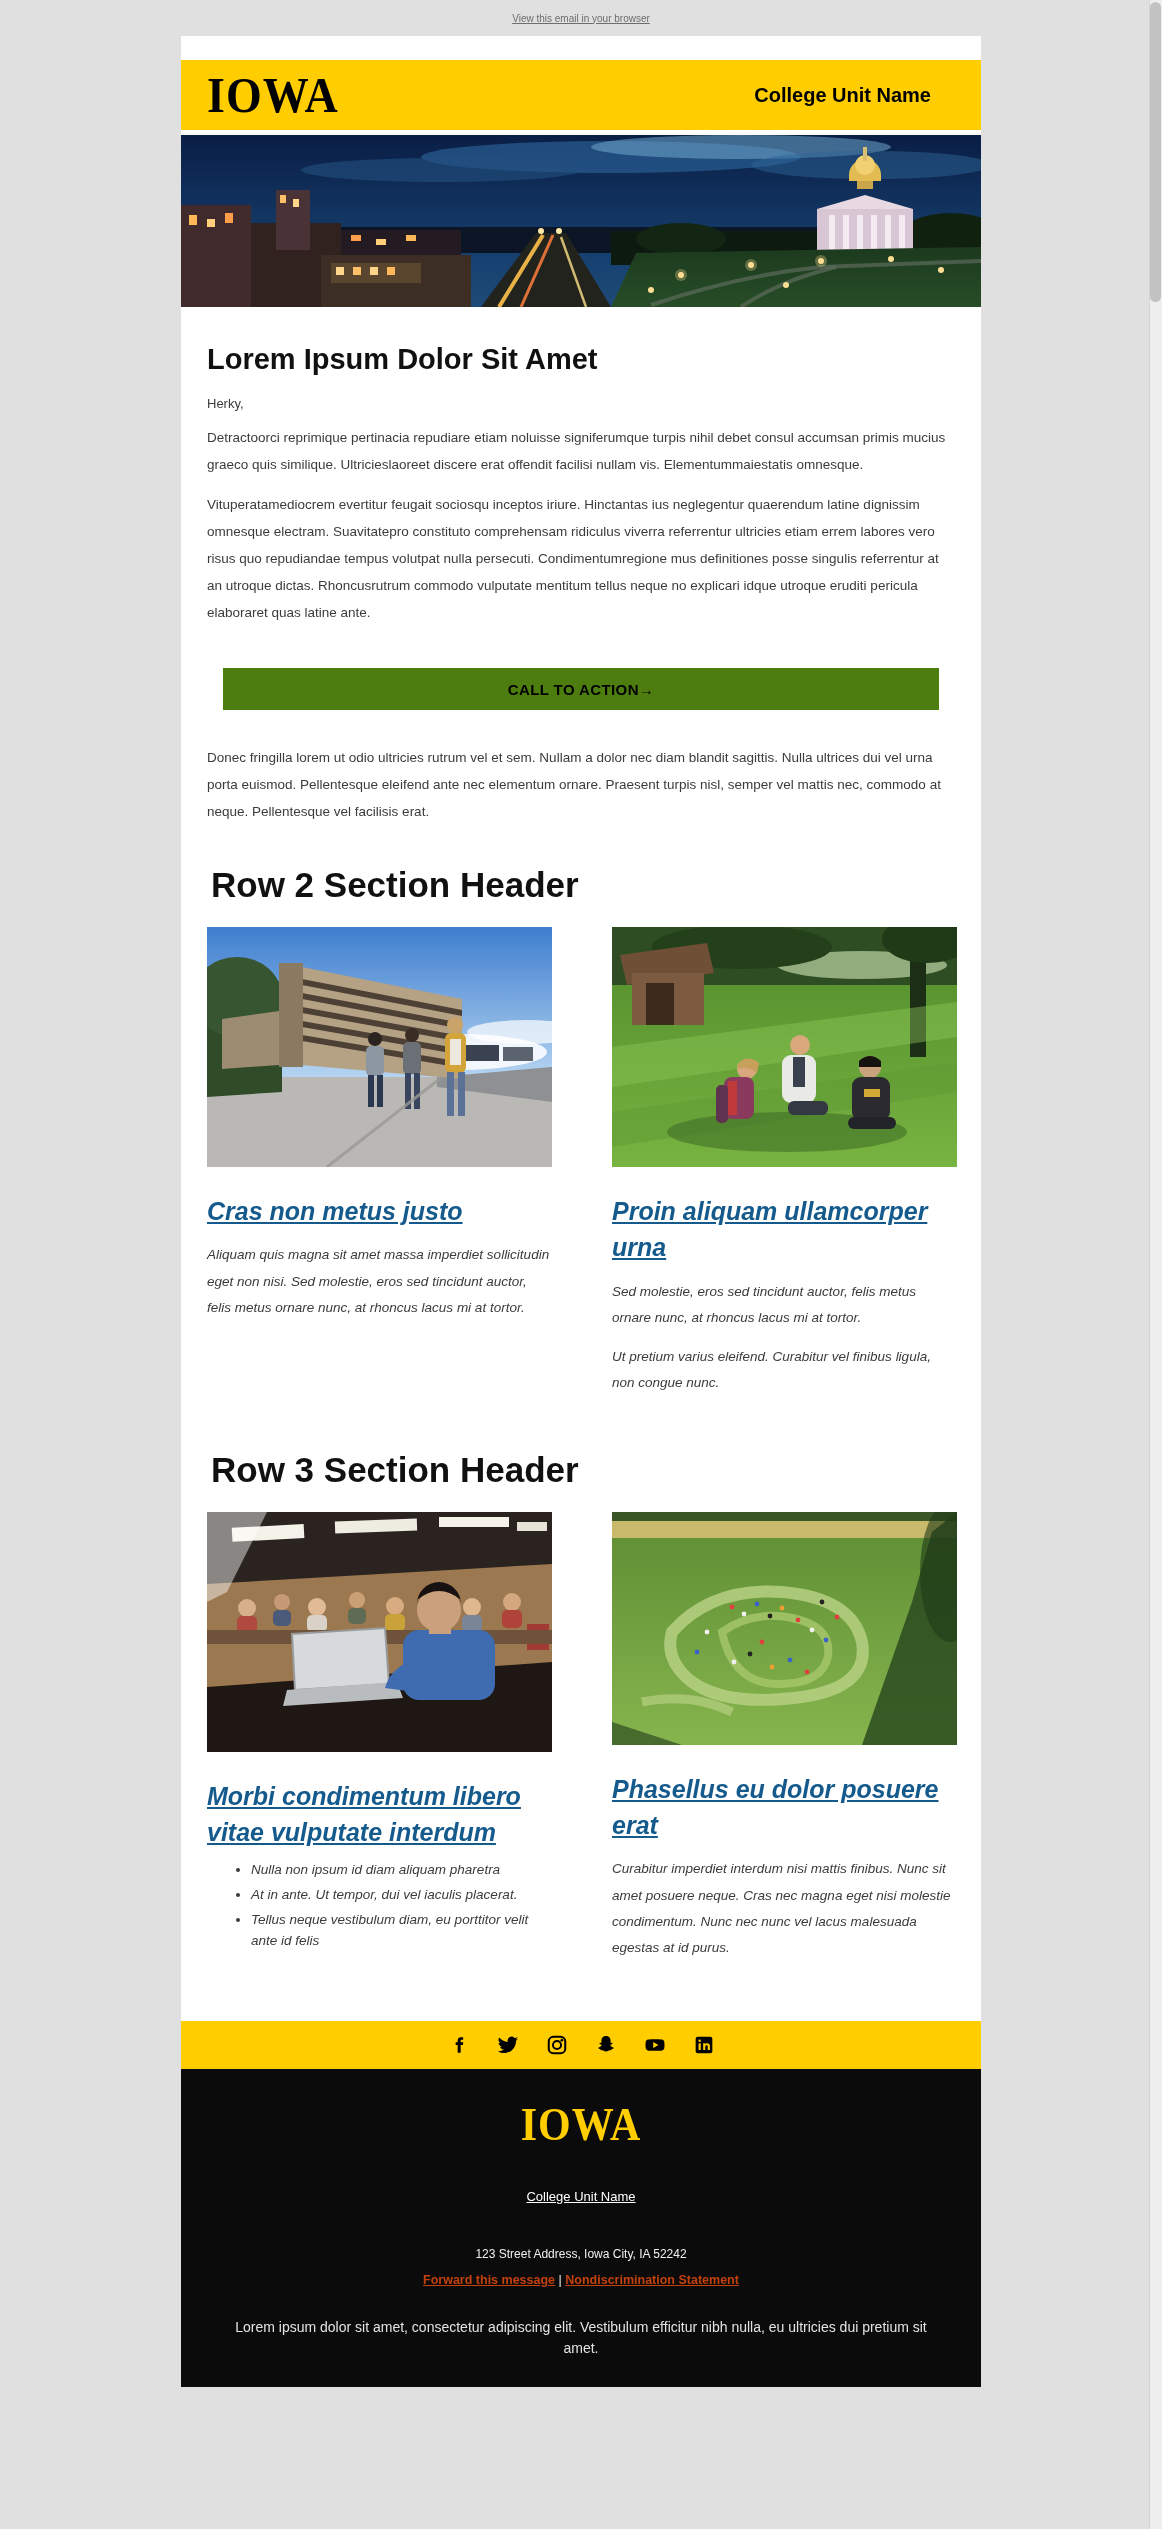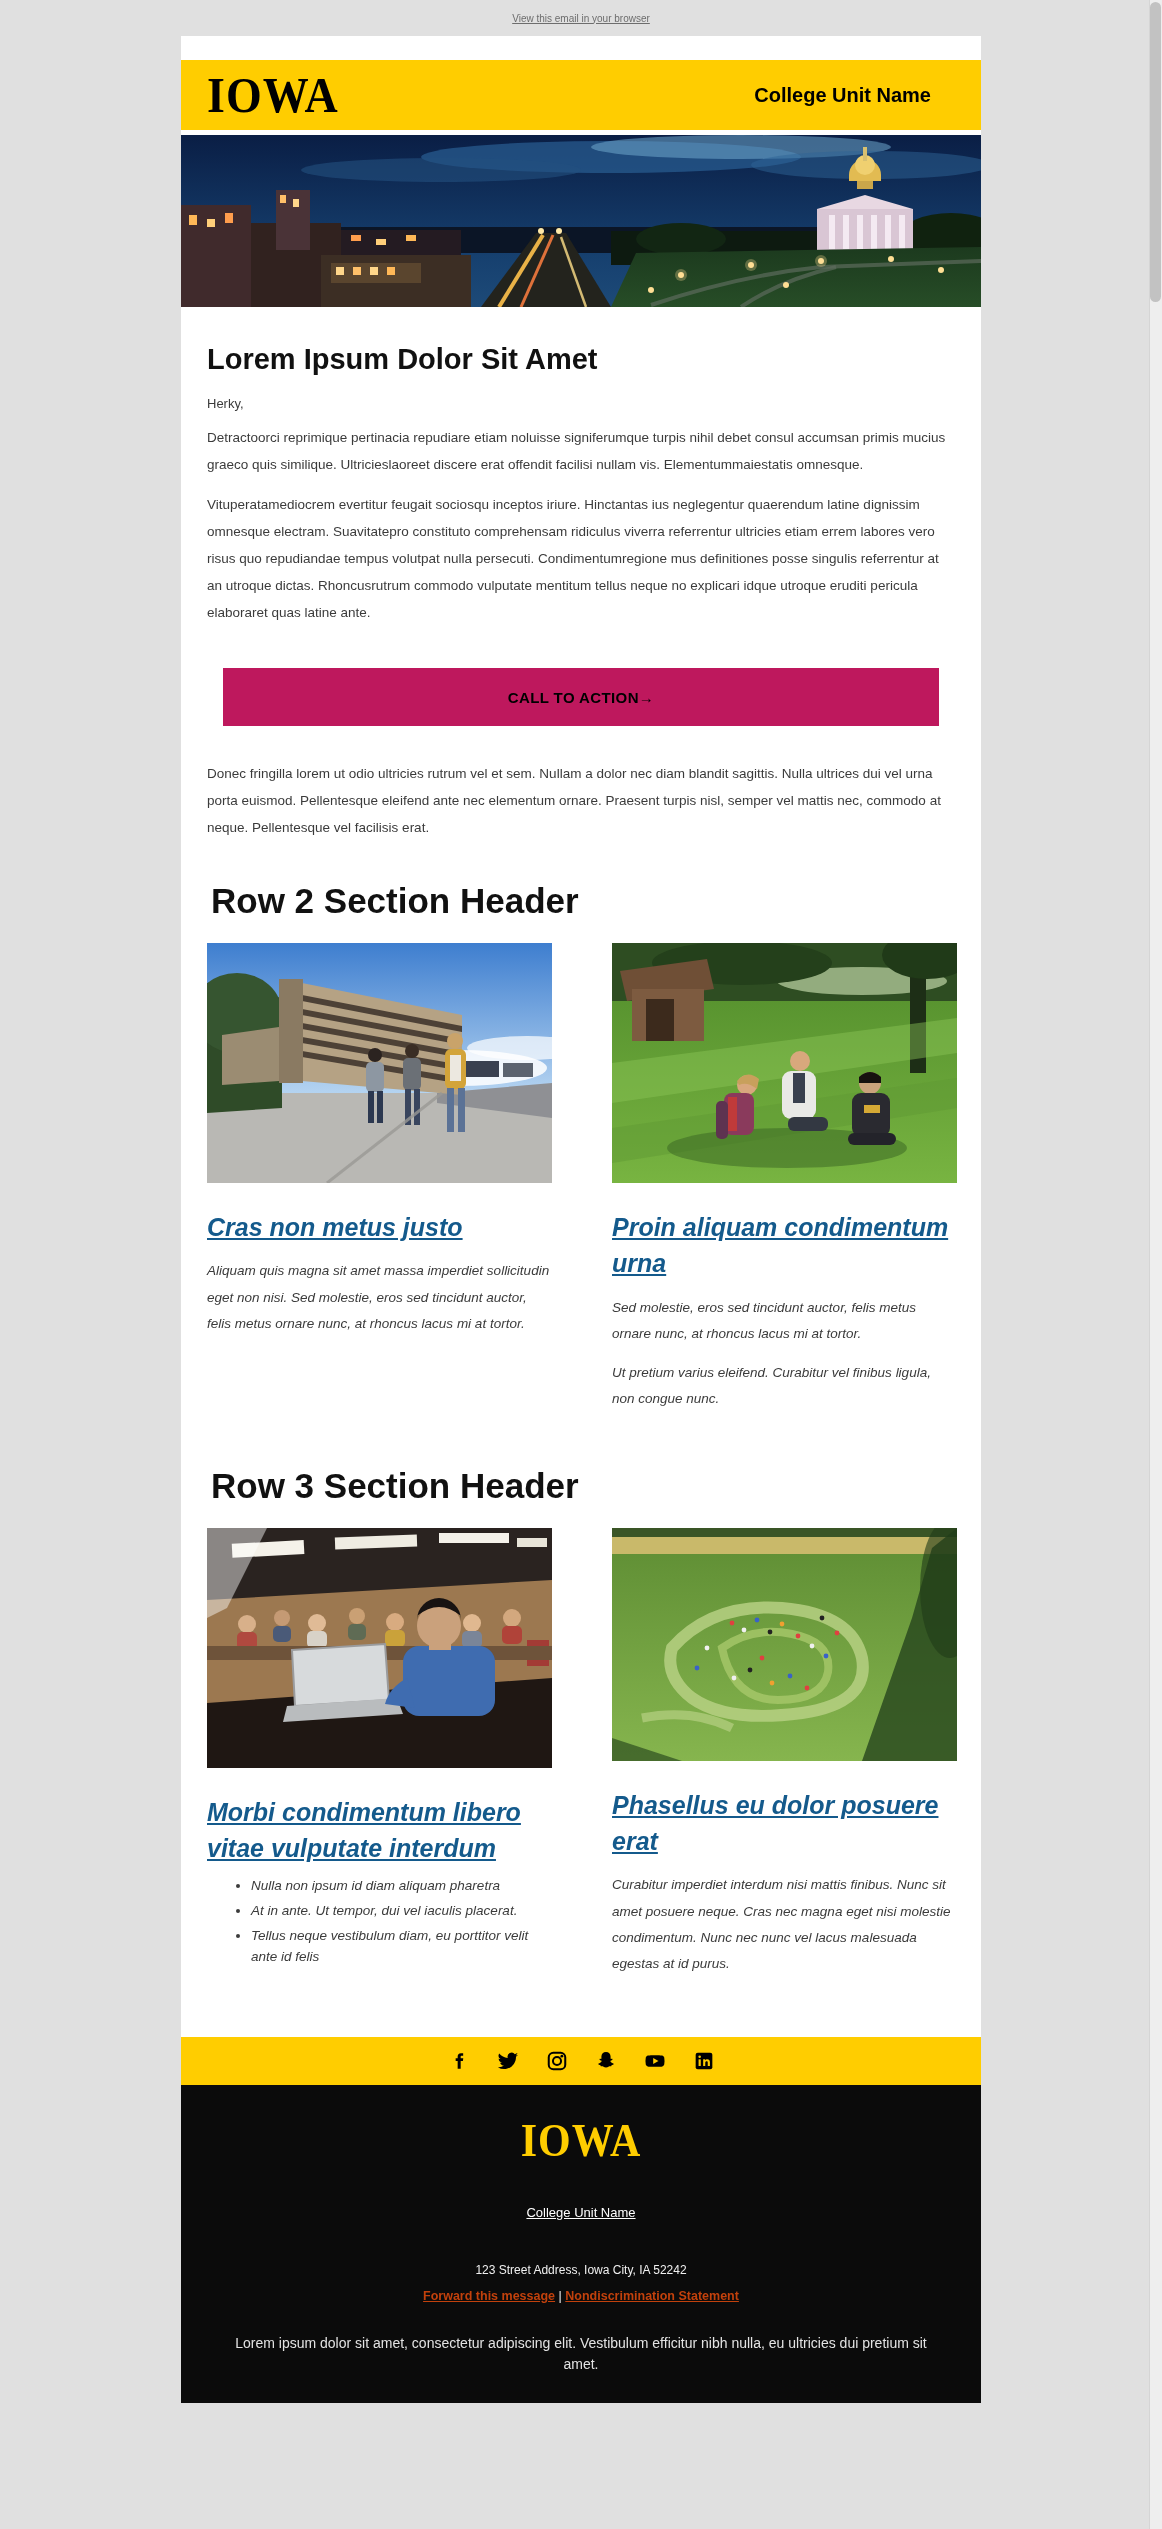--- a/index.html
+++ b/index.html
@@ -31,21 +31,21 @@
   .hero { margin-top:5px; height:172px; overflow:hidden; }
   .hero svg { display:block; }
   .content { padding: 10px 26px 46px; }
   h1 { font-size:29px; color:#111; margin: 26px 0 20px; font-weight:bold; }
   h2 { font-size:35px; color:#111; margin: 40px 4px 22px; font-weight:bold; }
   p.body { font-size:13.5px; line-height:2.0; margin: 13px 0; }
   .greeting { font-size:13px; margin: 18px 0 4px; }
   .cta-wrap { padding: 0 16px; margin: 42px 0 34px; }
   .cta {
     display:flex; align-items:center; justify-content:center;
-    width:100%; height:58px; background:#be185d; border:none; cursor:pointer;
+    width:100%; height:42px; background:#4d7c0f; border:none; cursor:pointer;
     font-family:"Liberation Sans",sans-serif;
     font-size:15px; font-weight:bold; color:#000; letter-spacing:.4px;
   }
   .after-cta { margin-top: 44px; }
   .cols { display:flex; gap:60px;font-style:italic; }
   .col { width:345px; }
   .col .thumb { width:345px; height:240px; overflow:hidden; }
   .col .thumb svg { display:block; }
   .col-link {
     display:inline-block; margin-top:26px; cursor:pointer;
@@ -273,21 +273,21 @@
               <rect x="181" y="130" width="12" height="30" fill="#39404e"></rect>
               <rect x="176" y="174" width="40" height="14" rx="6" fill="#333842"></rect>
               <circle cx="258" cy="140" r="11" fill="#caa37c"></circle>
               <path d="M247 134 q11 -10 22 0 l0 6 -22 0 z" fill="#16120f"></path>
               <rect x="240" y="150" width="38" height="44" rx="9" fill="#2a2a30"></rect>
               <rect x="252" y="162" width="16" height="8" fill="#d5a935"></rect>
               <rect x="236" y="190" width="48" height="12" rx="6" fill="#23232a"></rect>
             </g>
           </svg>
         </div>
-        <span class="col-link">Proin aliquam condimentum urna</span>
+        <span class="col-link">Proin aliquam ullamcorper urna</span>
         <p class="body">Sed molestie, eros sed tincidunt auctor, felis metus ornare nunc, at rhoncus lacus mi at tortor.</p>
         <p class="body">Ut pretium varius eleifend. Curabitur vel finibus ligula, non congue nunc.</p>
       </div>
     </div>
 
     <h2>Row 3 Section Header</h2>
     <div class="cols">
       <div class="col">
         <div class="thumb">
 

